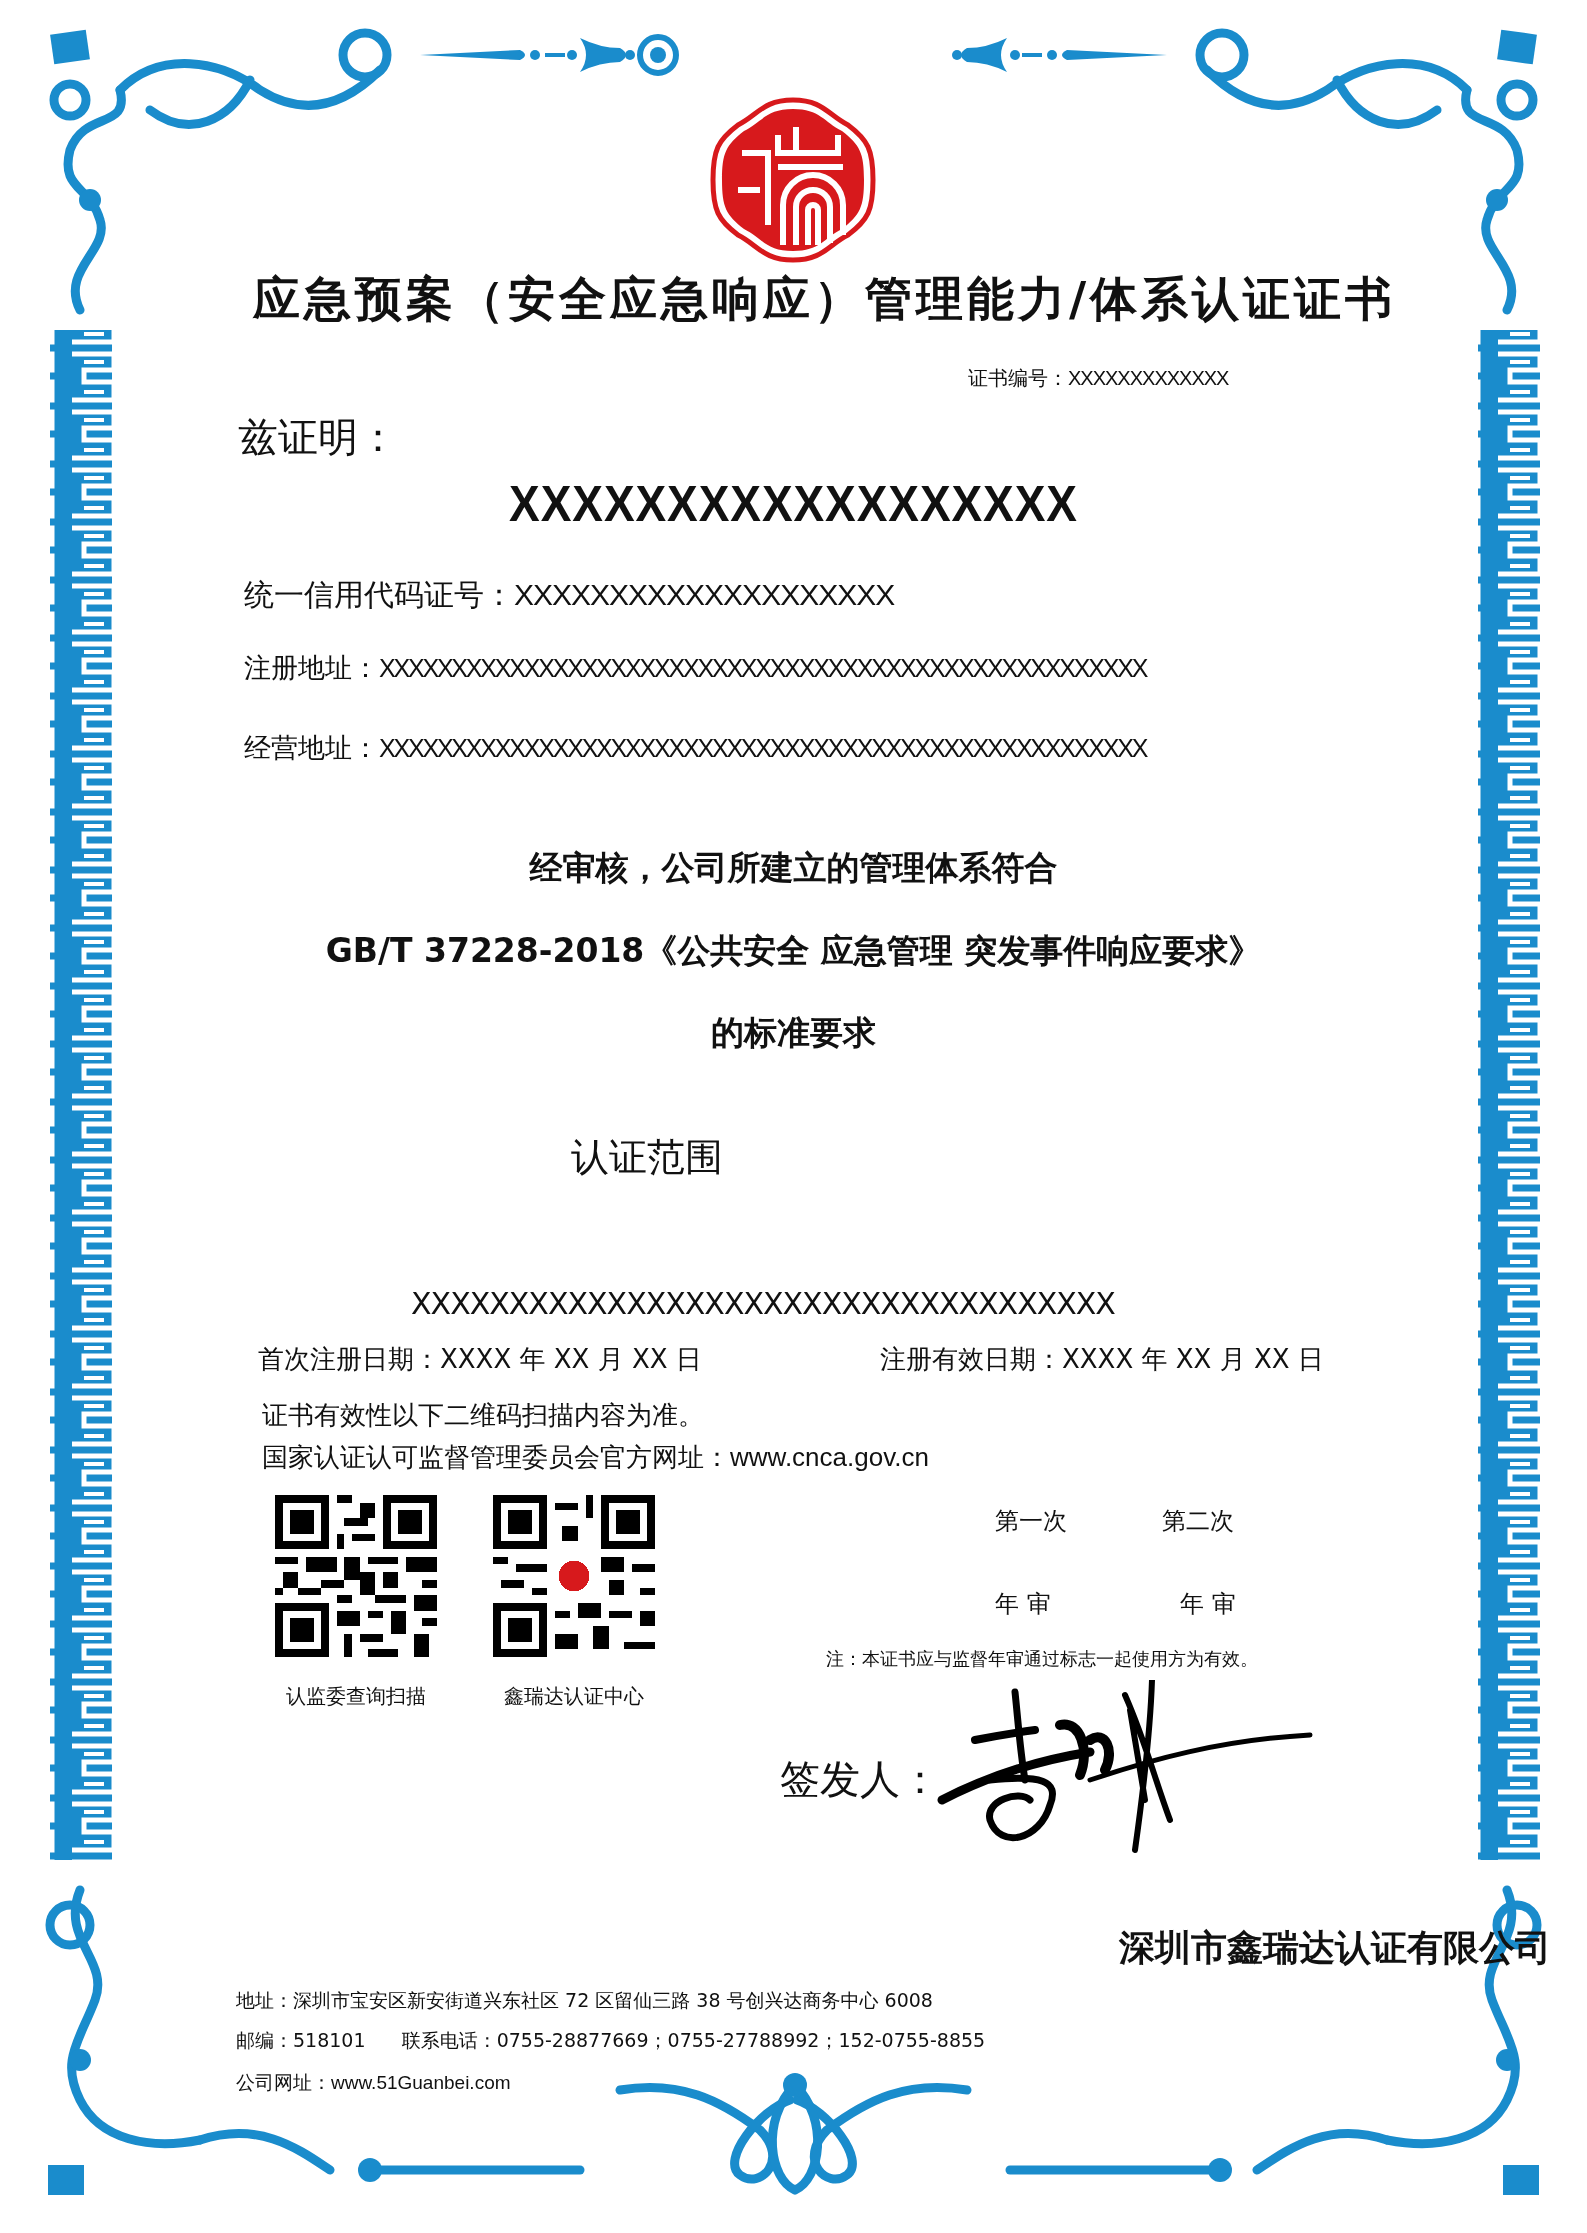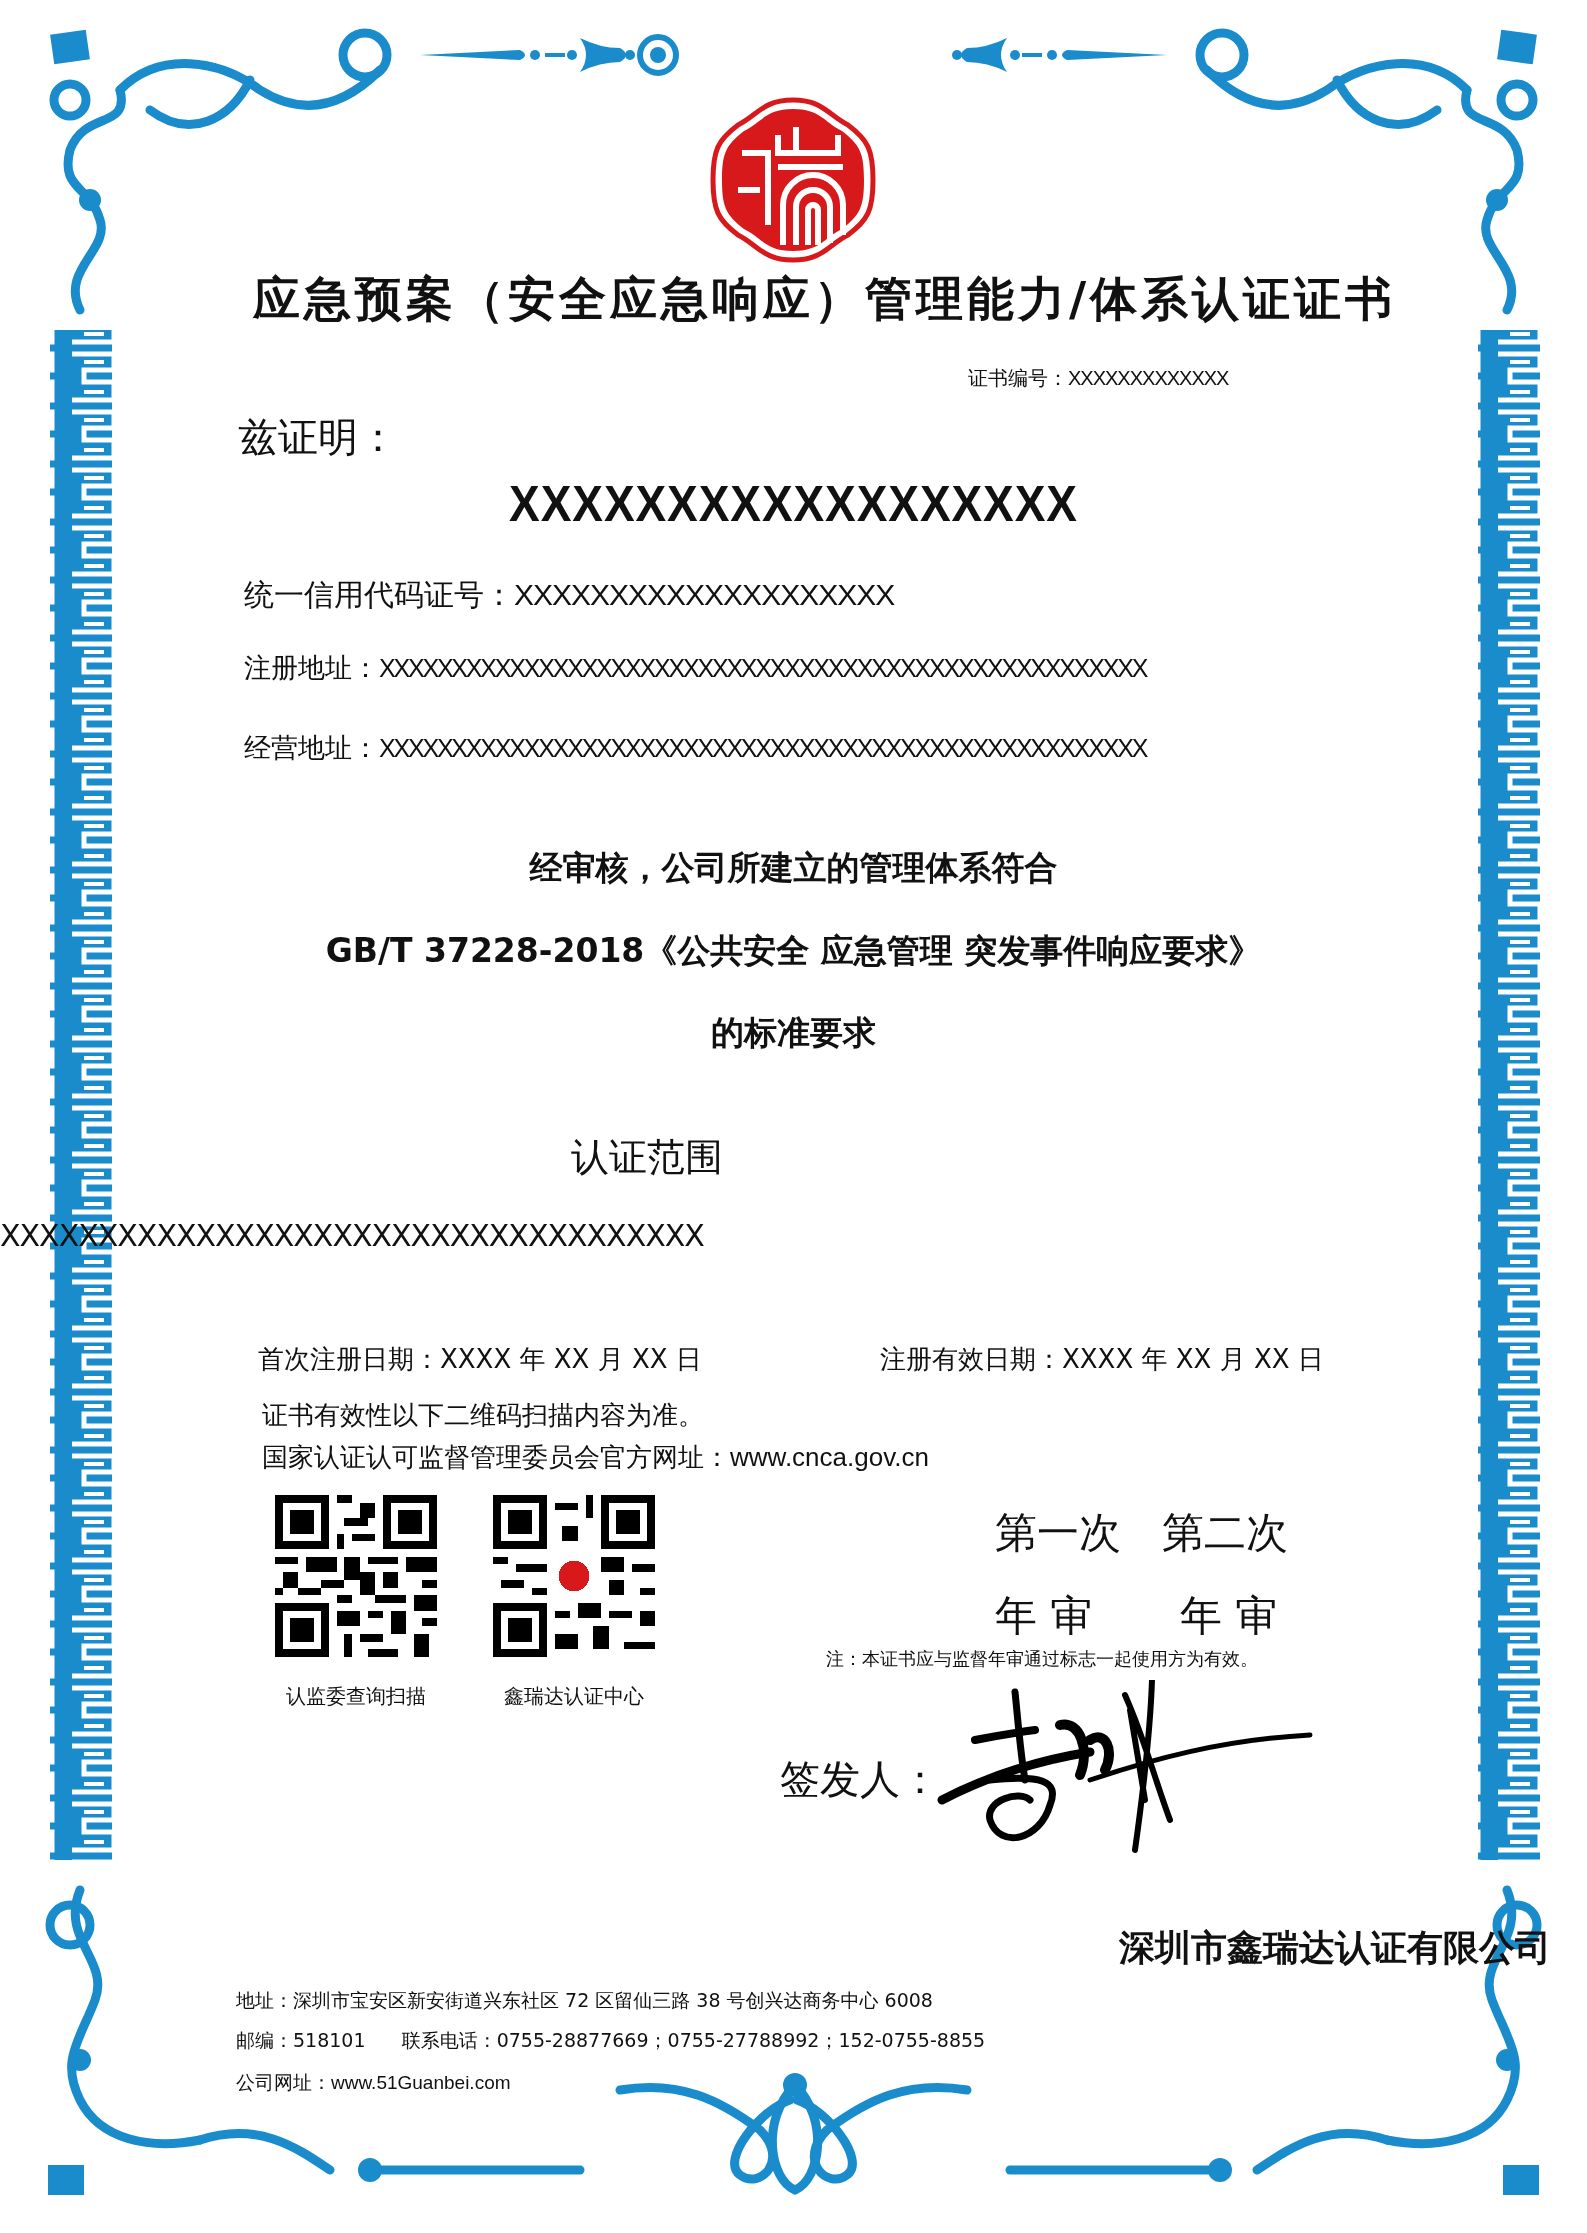--- a/index.html
+++ b/index.html
@@ -9,25 +9,25 @@
   .title { left: 0; width: 1587px; top: 268px; text-align: center; font-family: "DejaVu Serif", "Liberation Serif", serif;
            font-weight: bold; font-size: 47px; letter-spacing: 4px; margin-left: 31px; }
   .cert-no { left: 968px; top: 365px; font-size: 20px; }
   .hereby { left: 238px; top: 410px; font-size: 40px; }
   .company { left: 0; width: 1587px; top: 475px; text-align: center; font-weight: bold; font-size: 50px;
              font-family: "Liberation Sans", sans-serif; letter-spacing: 1px; transform: scaleX(0.92); }
   .field { font-size: 30px; }
   .field .v { font-family: "Liberation Sans Narrow", "Liberation Sans", sans-serif; letter-spacing: -1px; }
   .center-line { left: 0; width: 1587px; text-align: center; font-weight: bold; font-size: 33px; margin-top: 16px; }
   .scope-h { left: 0; width: 1294px; text-align: center; font-size: 38px; top: 1132px; }
-  .scope-v { left: 0; width: 1526px; text-align: left; font-size: 30px; top: 1218px; letter-spacing: -1px; }
+  .scope-v { left: 0; width: 1526px; text-align: center; font-size: 30px; top: 1286px; letter-spacing: -1px; }
   .small { font-size: 26px; }
   .qr { width: 162px; height: 162px; background: #fff; position: absolute; }
   .qr-label { font-size: 20px; text-align: center; width: 200px; }
-  .audit { font-size: 42px; text-align: center; }
+  .audit { font-size: 24px; text-align: center; }
   .note { font-size: 18px; }
   .signer { font-family: "DejaVu Serif", "Liberation Serif", serif; font-size: 40px; }
   .issuer { left: 0; width: 1551px; text-align: right; top: 1924px; font-weight: bold; font-size: 36px; }
   .footer-line { left: 236px; font-size: 19px; }
 </style>
 </head>
 <body>
 
 <svg class="abs" style="left:0;top:0" width="1587" height="2233" viewBox="0 0 1587 2233">
   <defs>

